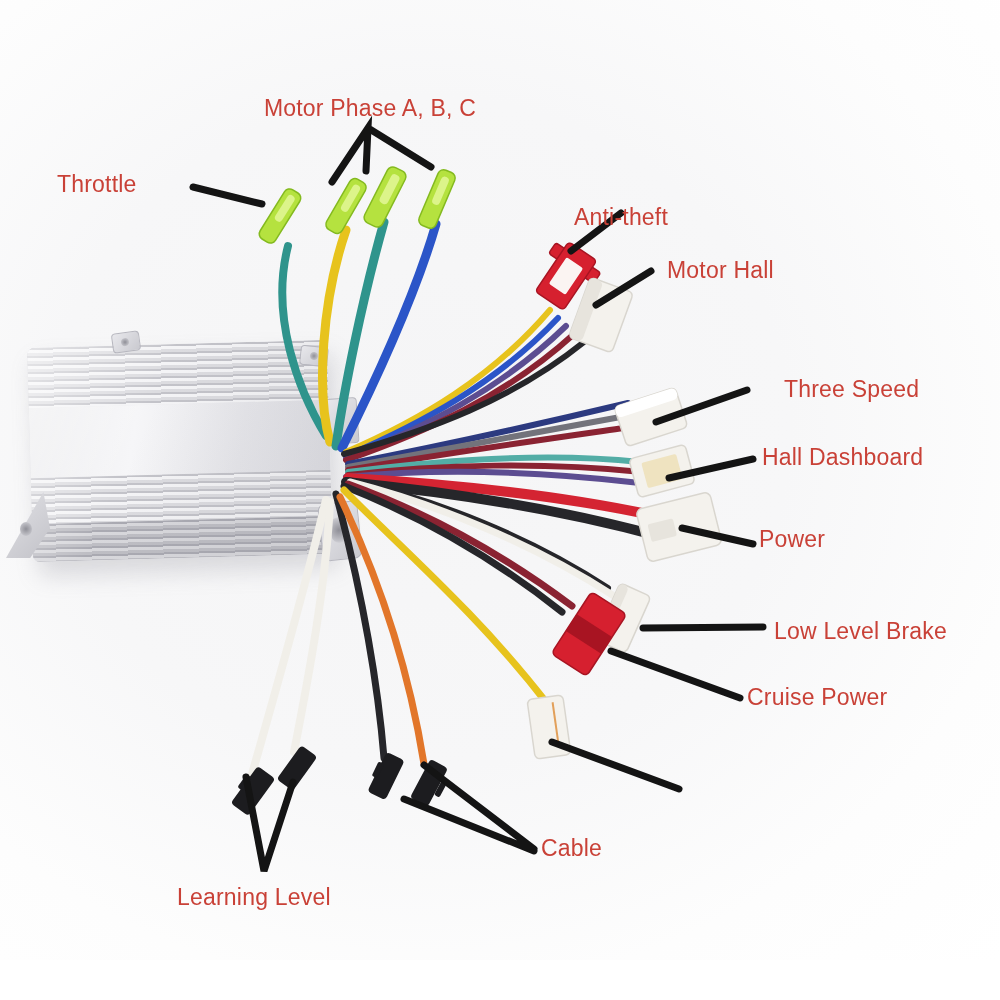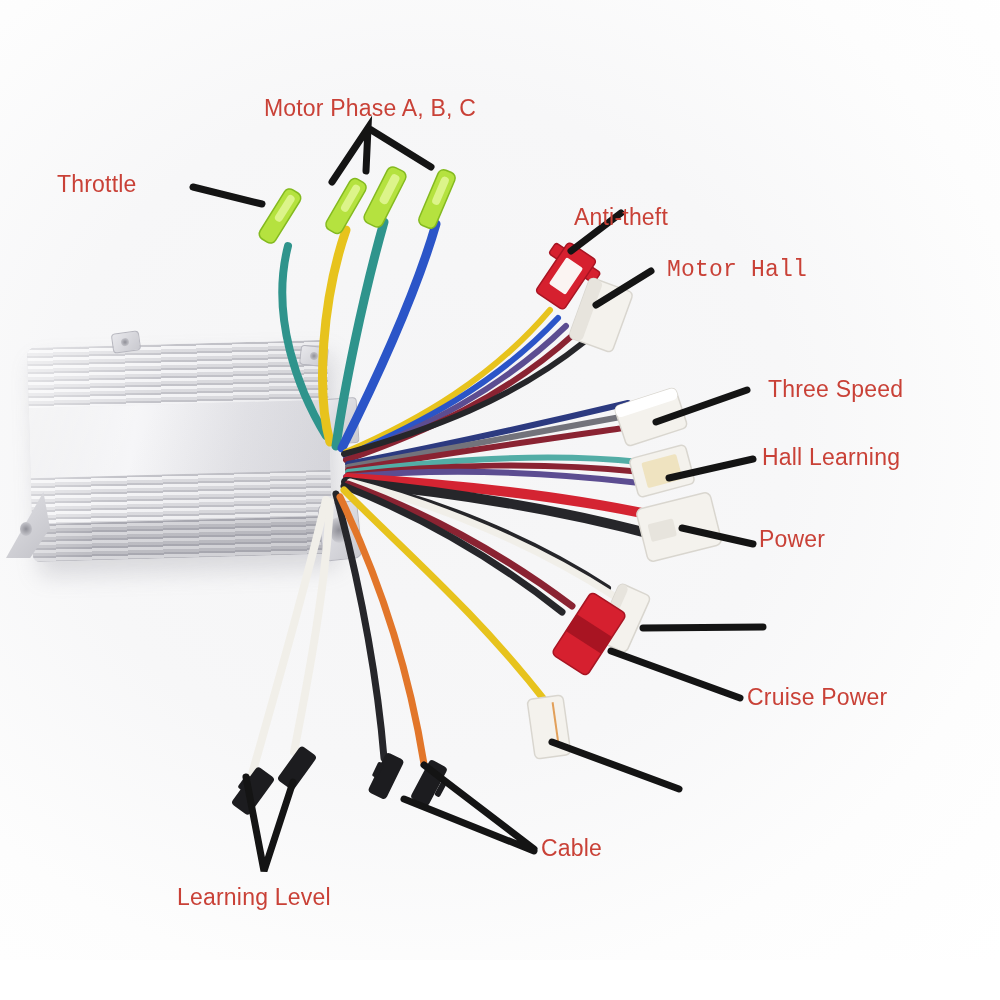--- a/index.html
+++ b/index.html
@@ -225,21 +225,22 @@
       <line x1="740" y1="698" x2="611" y2="651" stroke="#141414"></line>
       <line x1="679" y1="789" x2="552" y2="742" stroke="#141414"></line>
       <path d="M424,765 L534,849 M404,799 L534,851" stroke="#141414"></path>
       <path d="M246,777 L264,871 L293,782" stroke="#141414"></path>
     </g>
   </svg>
 
   <div class="label" style="left:250px;top:96px;width:240px;text-align:center;">Motor Phase A, B, C</div>
   <div class="label" style="left:57px;top:172px;">Throttle</div>
   <div class="label" style="left:574px;top:175px;margin-top:30px;">Anti-theft</div>
-  <div class="label" style="left:667px;top:258px;font-family:Liberation Mono, monospace;">Motor Hall</div>
-  <div class="label" style="left:768px;top:377px;">Three Speed</div>
-  <div class="label" style="left:762px;top:445px;">Hall Learning</div>
+  <div class="label" style="left:667px;top:258px;">Motor Hall</div>
+  <div class="label" style="left:784px;top:377px;">Three Speed</div>
+  <div class="label" style="left:762px;top:445px;">Hall Dashboard</div>
   <div class="label" style="left:759px;top:527px;">Power</div>
+  <div class="label" style="left:774px;top:619px;">Low Level Brake</div>
   <div class="label" style="left:747px;top:685px;">Cruise Power</div>
   <div class="label" style="left:541px;top:836px;">Cable</div>
   <div class="label" style="left:177px;top:885px;">Learning Level</div>
 
 </div>
 
 </body></html>

